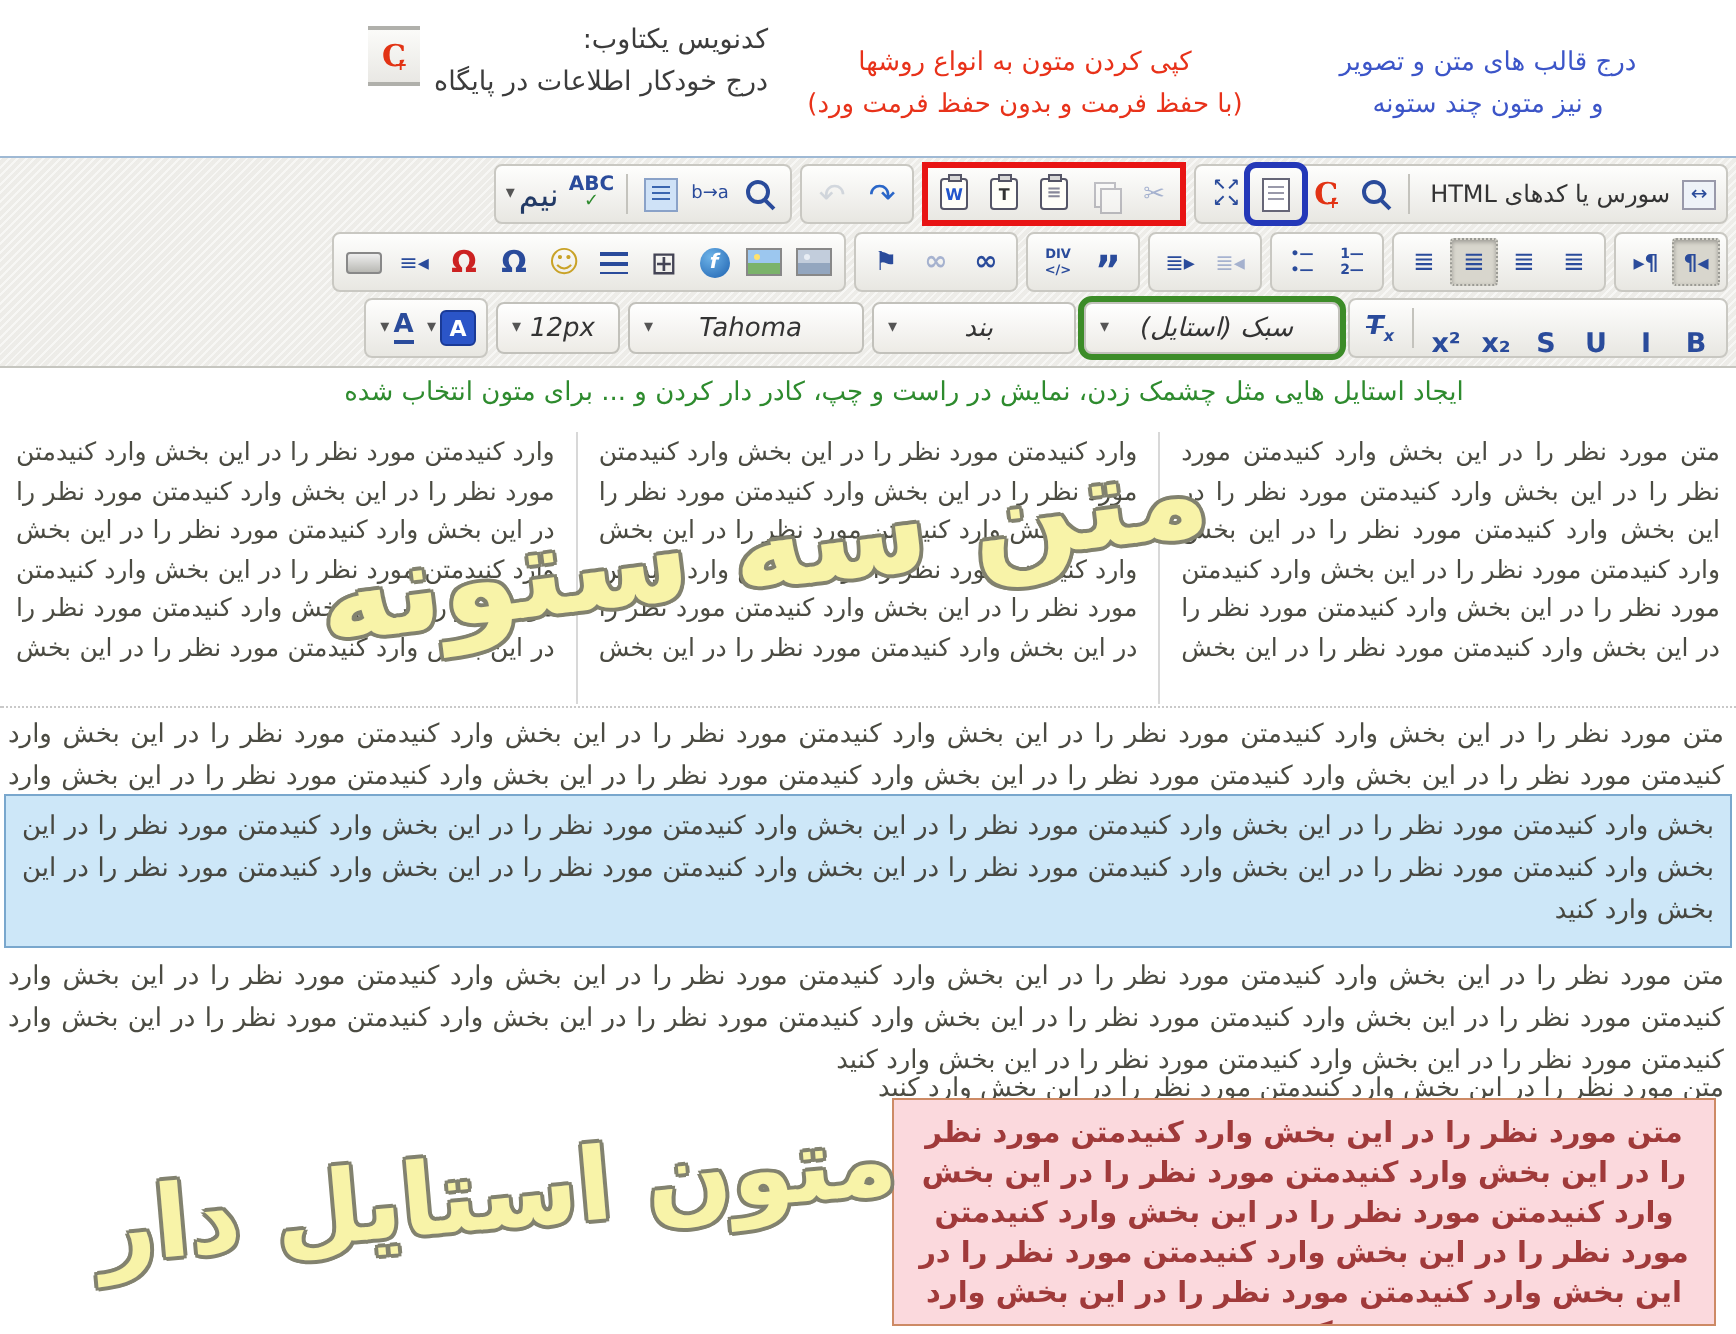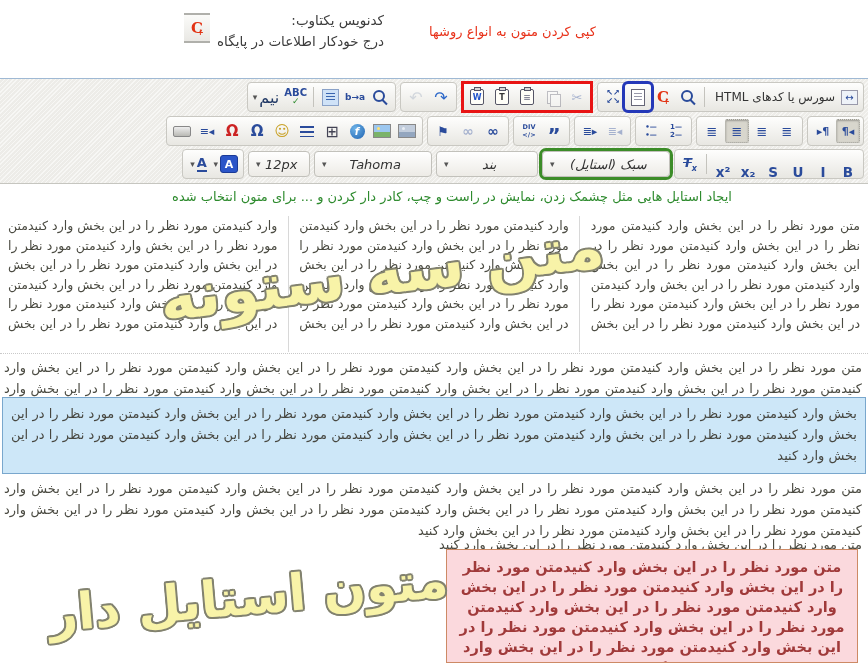--- a/index.html
+++ b/index.html
@@ -135,20 +135,25 @@
       <span class="icon-cred"><span>C</span><span class="plus">+</span></span>
     </button>
     <div class="codenevis-text">
       <div>کدنویس یکتاوب:</div>
       <div>درج خودکار اطلاعات در پایگاه</div>
     </div>
   </div>
 
   <div class="note note-copy">
     <div>کپی کردن متون به انواع روشها</div>
+    <div>(با حفظ فرمت و بدون حفظ فرمت ورد)</div>
+  </div>
+  <div class="note note-templates">
+    <div>درج قالب های متن و تصویر</div>
+    <div>و نیز متون چند ستونه</div>
   </div>
 
   <div class="toolbar">
 
     <div class="trow trow1">
       <div class="tgroup">
         <button class="tbtn">
           <span class="icon-src">↔</span>
           <span class="src-label">سورس یا کدهای HTML</span>
         </button>
@@ -203,21 +208,21 @@
         <button class="tbtn disabled">
             <span class="arrow-pale">↶</span>
           </button>
       </div>
 
       <div class="tgroup">
         <button class="tbtn">
             <span class="icon-mag"></span>
           </button>
         <button class="tbtn">
-            <span class="ltr" style="font-size:9px;font-weight:bold;">b→a</span>
+            <span class="ltr" style="font-size:9px;font-weight:normal;">b→a</span>
           </button>
         <button class="tbtn">
             <span class="icon-selectall"></span>
           </button>
         <span class="tsep"></span>
         <button class="tbtn">
           <span class="icon-2line ltr">
             <span style="font-size:10px;">ABC</span>
             <span class="tick">✓</span>
           </span>

